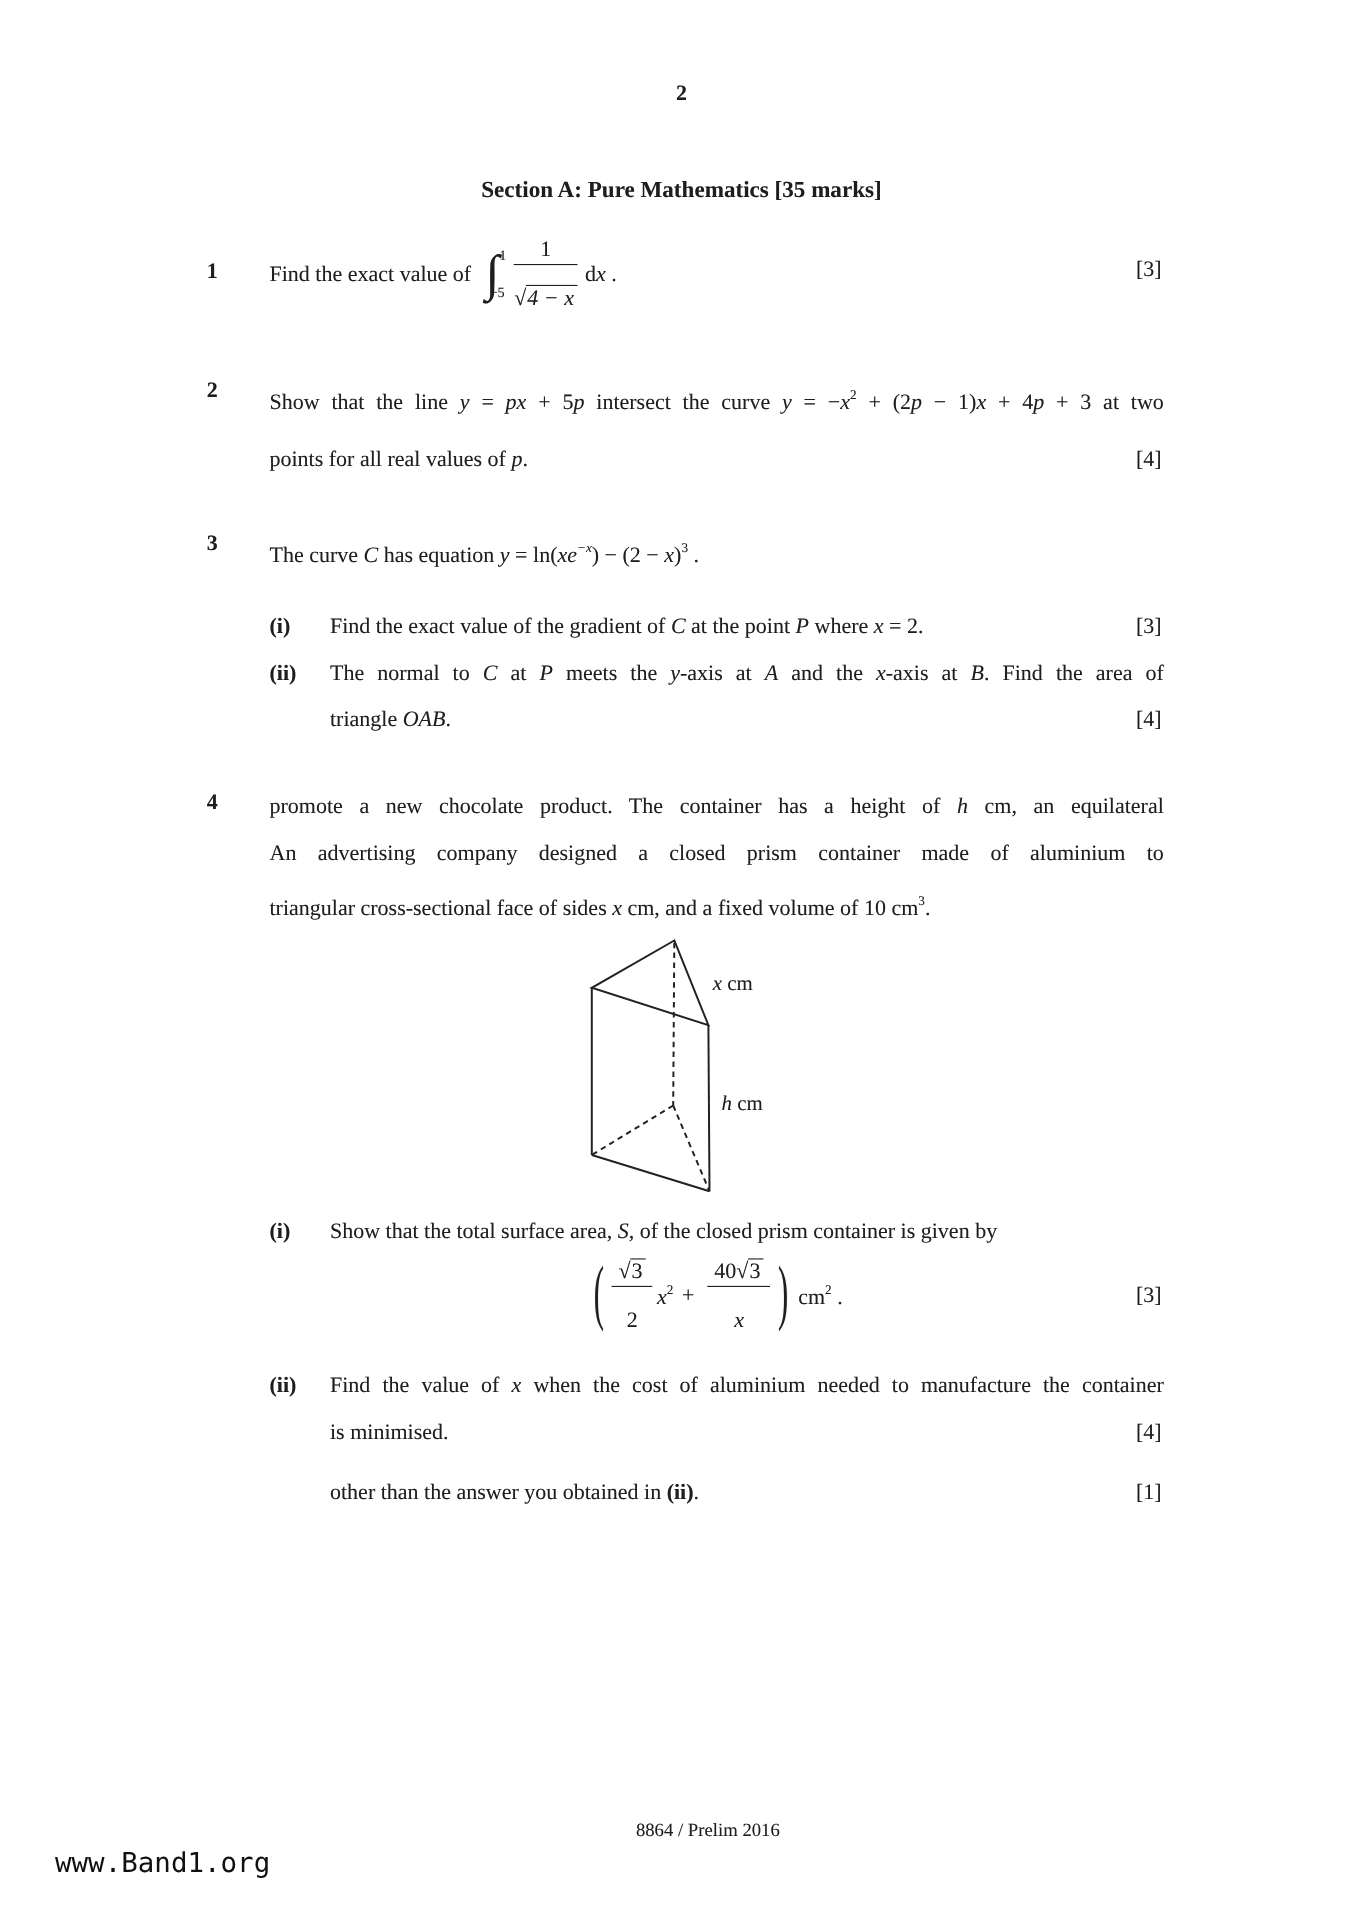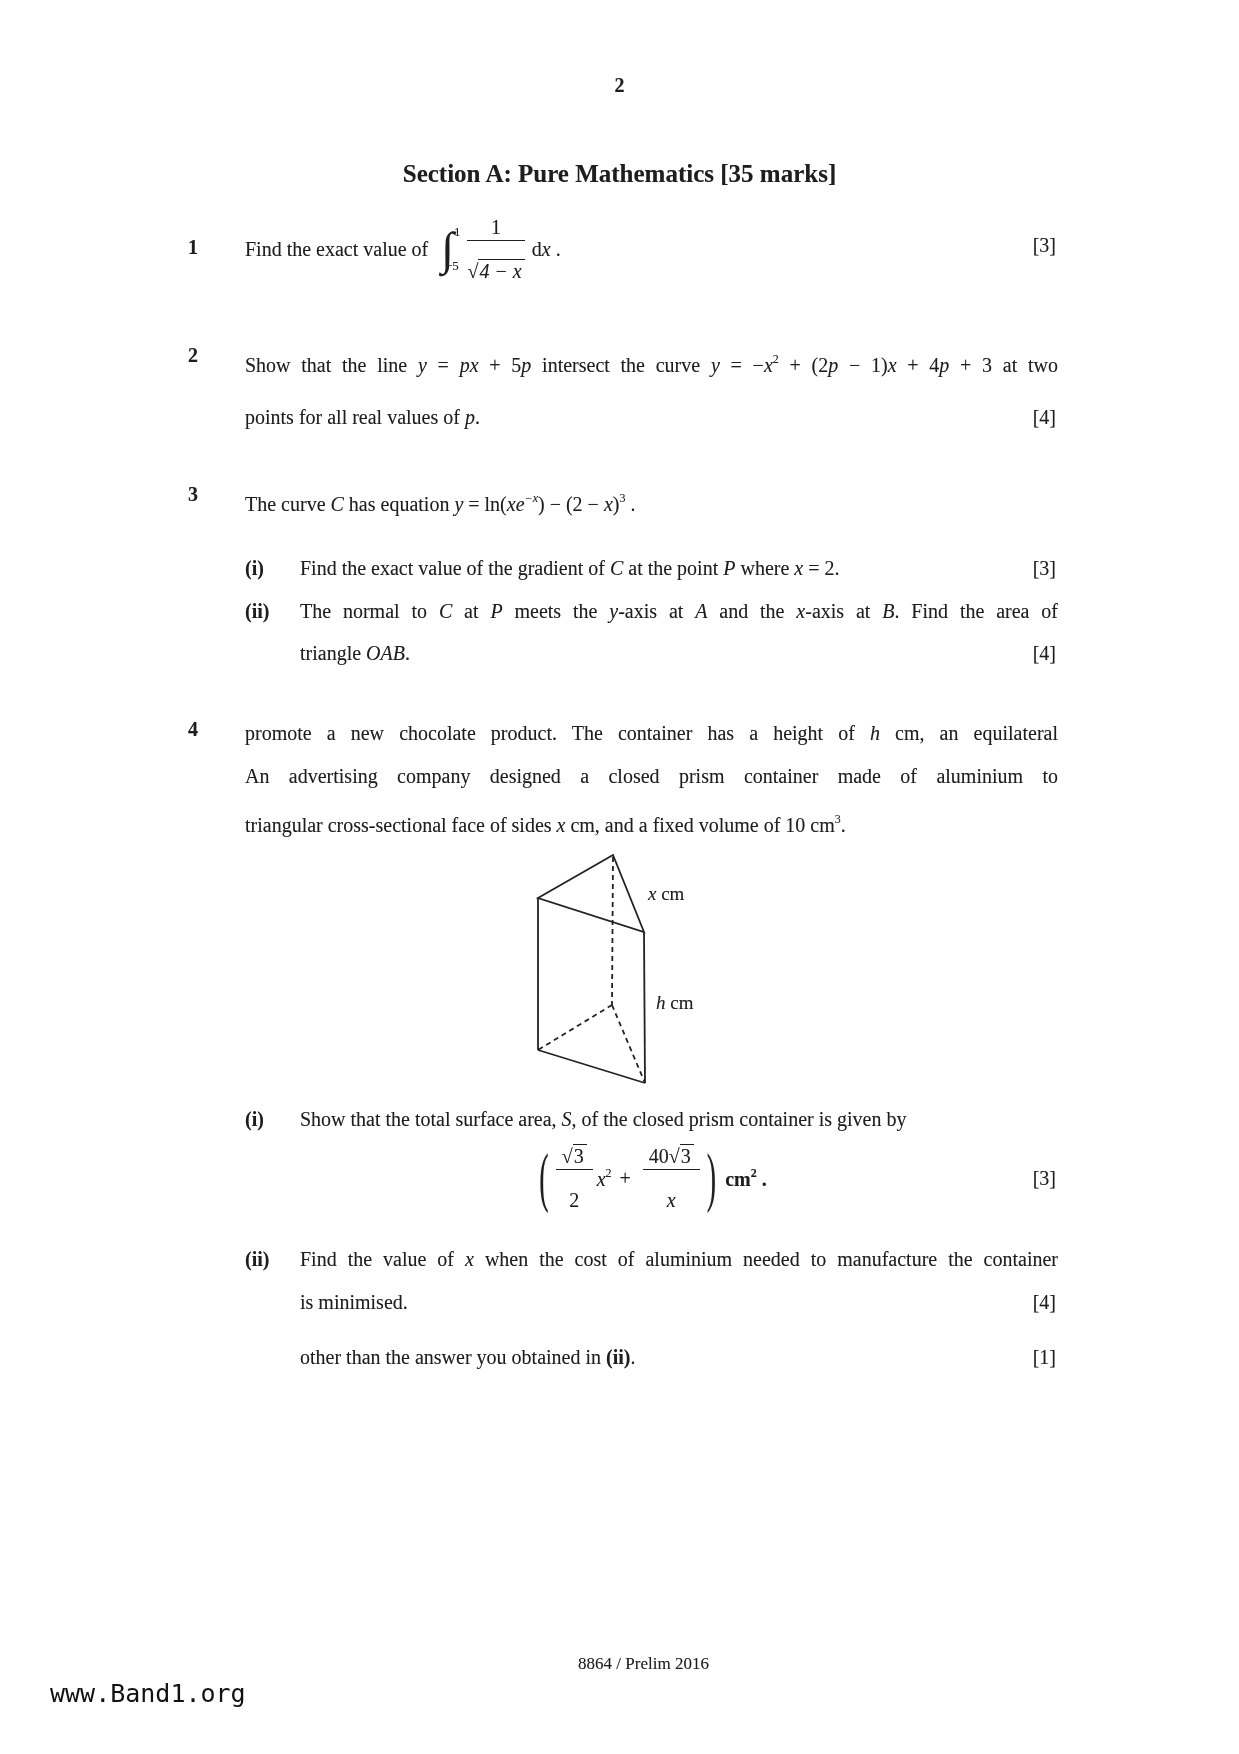--- a/index.html
+++ b/index.html
@@ -8,21 +8,21 @@
     width:1239px;height:1754px;
     margin:0 auto;
     background:#ffffff;
     font-family:"Liberation Serif","DejaVu Serif",serif;
     color:#1e1e1e;
     text-shadow:0 0 0.6px rgba(30,30,30,0.35);
     overflow:hidden;
   }
   .abs{position:absolute;}
   .page-number{top:74px;left:0;width:100%;text-align:center;font-size:20px;font-weight:bold;}
-  .section-heading{top:160px;left:0;width:100%;text-align:center;font-size:25px;font-weight:bold;}
+  .section-heading{top:160px;left:0;width:100%;text-align:center;font-size:21px;font-weight:bold;}
 
   .q{position:absolute;left:188px;width:870px;}
   .qnum{position:absolute;left:0;top:0;font-weight:bold;font-size:20px;}
   .qbody{margin-left:57px;position:relative;font-size:20px;}
   .line{line-height:30px;font-size:20px;}
   .rel{position:relative;}
   .just{text-align:justify;text-align-last:justify;}
   .para-line{line-height:43px;font-size:20px;}
   .sub{position:relative;display:flex;line-height:30px;}
   .plabel{flex:0 0 55px;font-weight:bold;}
@@ -47,21 +47,21 @@
   .fnum{display:block;border-bottom:1.5px solid #1e1e1e;padding:0 6px 2px;line-height:22px;}
   .fden{display:block;padding-top:18px;line-height:24px;}
   .sqrt{white-space:nowrap;}
   .rad{border-top:1.4px solid #1e1e1e;padding:0 3px 0 1px;}
   .after{white-space:pre;}
 
   
   .formula-row{position:relative;display:flex;align-items:center;justify-content:center;height:78px;margin-top:5px;font-size:20px;}
   .paren{display:inline-block;font-size:28px;font-weight:300;transform:scaleY(2.35);margin:0 3px;}
   .formula-row .frac{margin:0 4px;}
-  .unit{margin-left:6px;white-space:pre;font-weight:bold;}
+  .unit{margin-left:6px;white-space:pre;}
 
   .footer{top:1654px;left:0;width:100%;text-align:center;font-size:17px;margin-left:24px;}
   .watermark{top:1679px;left:50px;font-family:"DejaVu Sans Mono","Liberation Mono",monospace;font-size:25px;color:#111;text-shadow:none;}
 
   svg text{font-family:"Liberation Serif","DejaVu Serif",serif;font-size:19px;fill:#1e1e1e;}
   .svg-it{font-style:italic;}
 </style>
 </head>
 <body>
 

